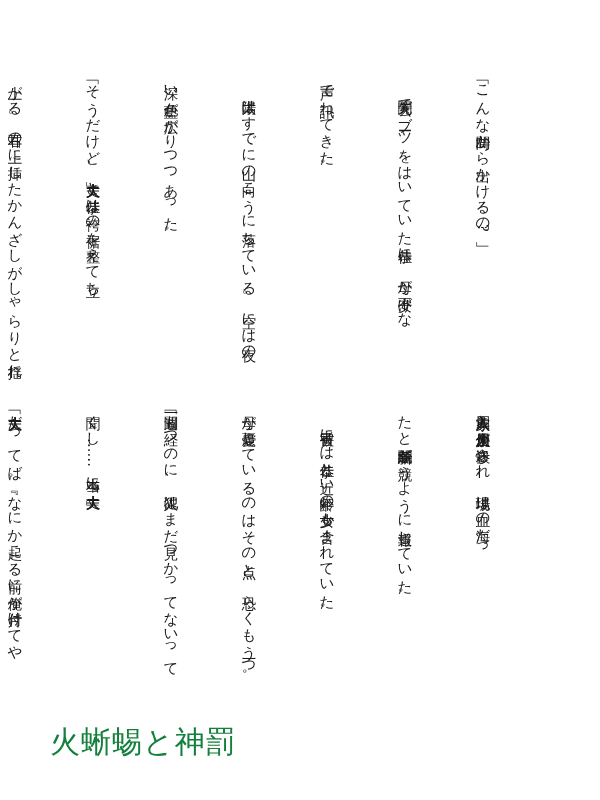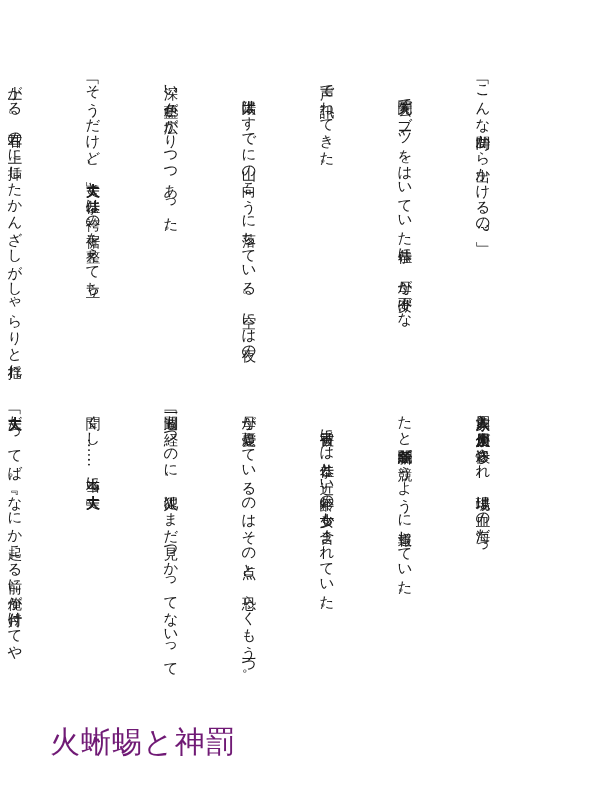--- a/index.html
+++ b/index.html
@@ -43,21 +43,21 @@
     right: 52px;
     top: 405px;
     height: 300px;
   }
   .chapter-title {
     position: absolute;
     left: 50px;
     top: 722px;
     font-size: 30px;
     letter-spacing: 1px;
-    color: #701a75;
+    color: #15803d;
     font-family: "DejaVu Serif", "Liberation Serif", serif;
   }
 </style>
 </head>
 <body>
 
 <div class="page">
 
   <div id="top-block" class="text-block">
     <span class="line">「こんな時間から出かけるの?」</span>

